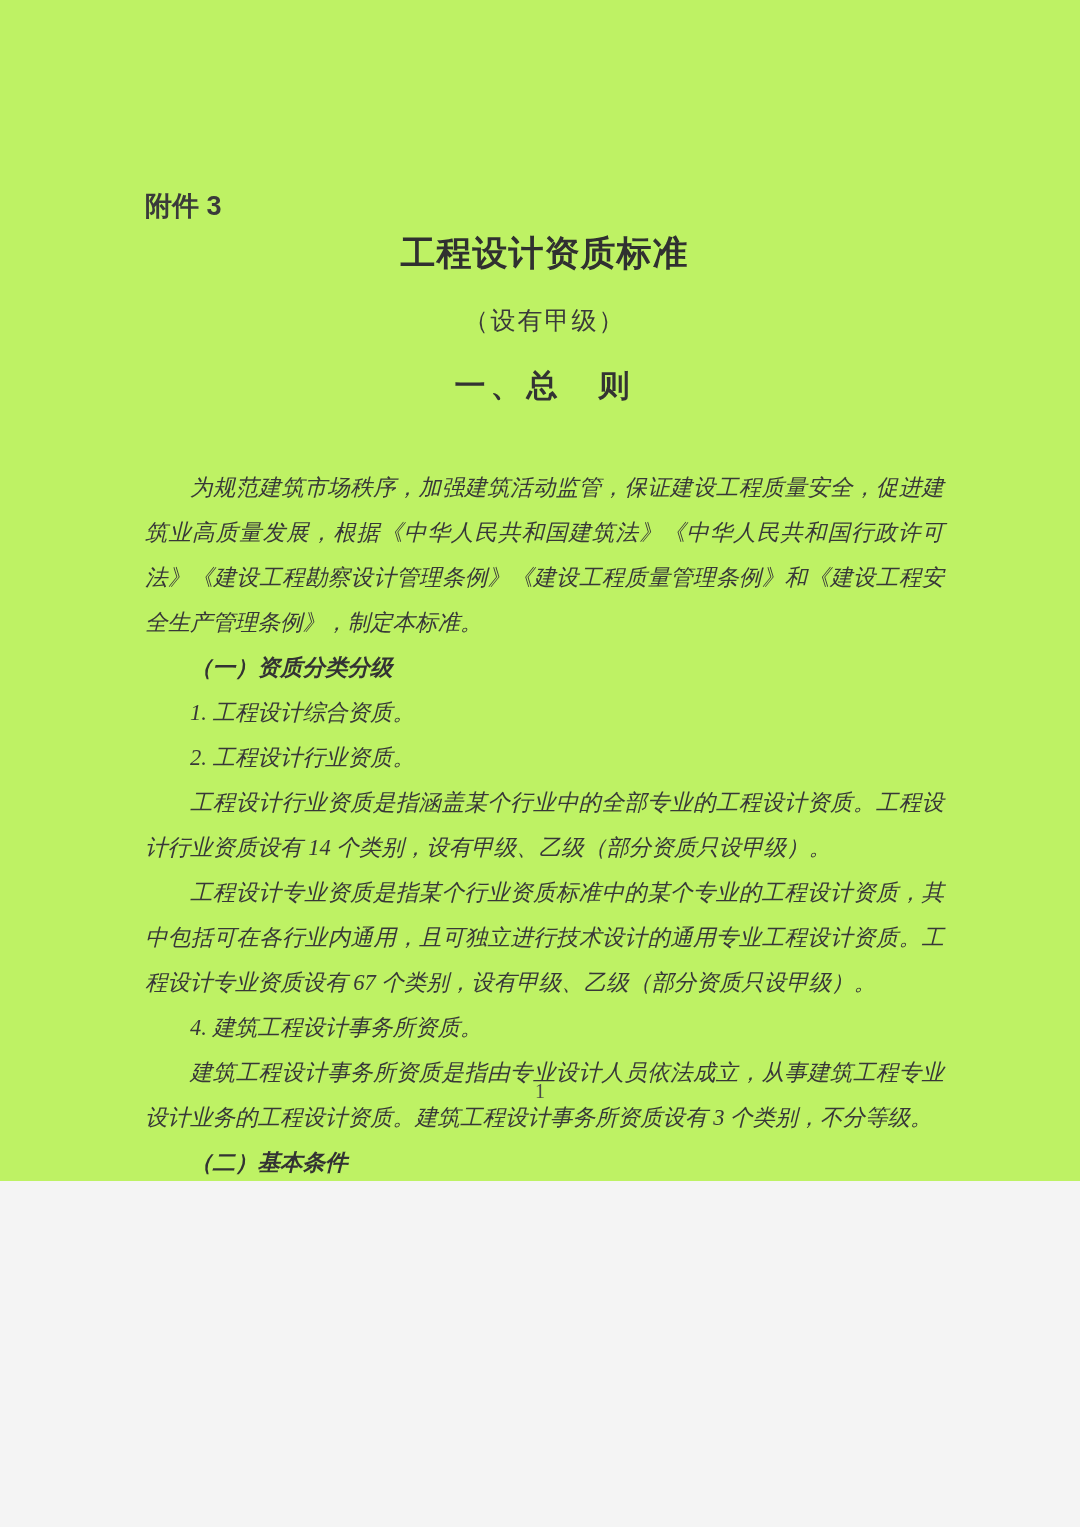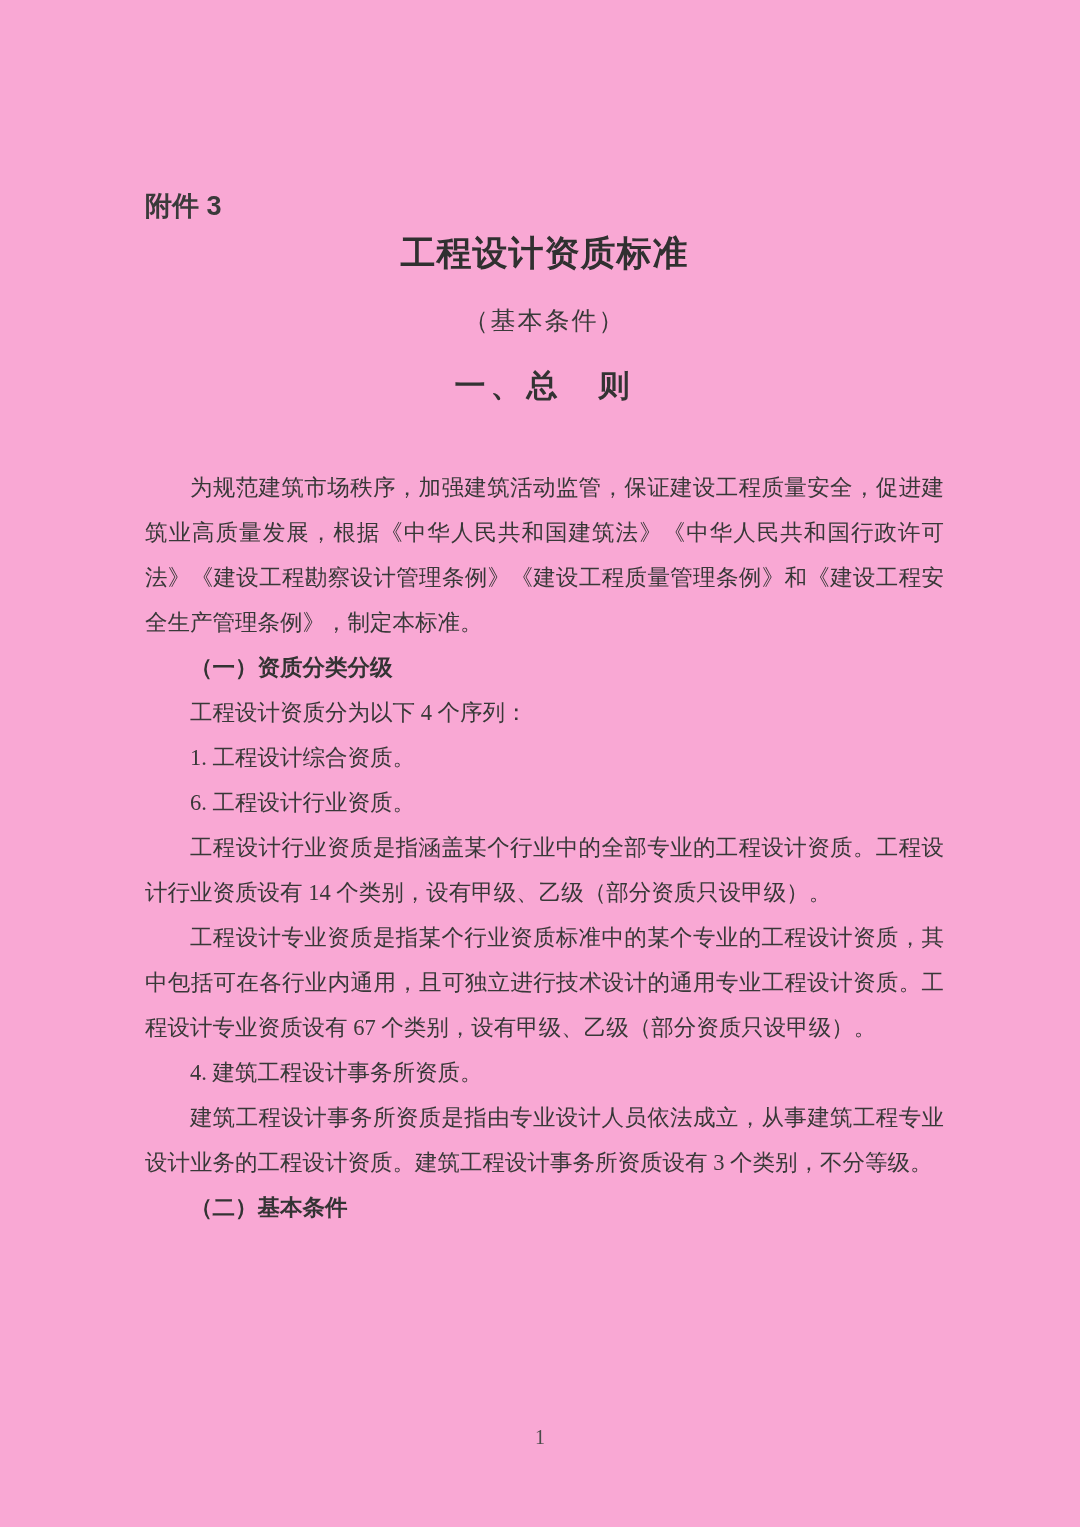--- a/index.html
+++ b/index.html
@@ -1,22 +1,22 @@
 <!DOCTYPE html>
 <html><head>
 <meta charset="utf-8">
 <style>
   * { margin: 0; padding: 0; box-sizing: border-box; }
   html, body { background: #f4f4f4; }
   .page {
     position: relative;
     width: 1080px;
-    height: 1527px;
+    height: 1181px;
     margin: 0 auto;
-    background: #f9a8d4;
+    background: #bef264;
     color: #333333;
     overflow: hidden;
     font-family: "Liberation Serif", "DejaVu Serif", serif;
   }
   .content {
     padding: 190px 136px 0 145px;
   }
   .attachment-label {
     font-family: "Liberation Sans", "DejaVu Sans", sans-serif;
     font-weight: bold;
@@ -51,20 +51,21 @@
   }
   .body-blocks {
     margin-top: 58px;
     font-size: 22.5px;
     line-height: 45px;
   }
   .body-blocks p {
     text-indent: 2em;
     text-align: justify;
     color: #383838;
+    font-style: italic;
   }
   .body-blocks p.subheading {
     font-family: "Liberation Sans", "DejaVu Sans", sans-serif;
     font-weight: bold;
     text-align: left;
     color: #333333;
   }
   .page-number {
     position: absolute;
     bottom: 78px;
@@ -75,28 +76,27 @@
     color: #4a4a4a;
   }
 </style>
 </head>
 <body>
 
 <div class="page">
   <div class="content">
     <div class="attachment-label">附件 3</div>
     <div class="doc-title">工程设计资质标准</div>
-    <div class="doc-subtitle">（基本条件）</div>
+    <div class="doc-subtitle">（设有甲级）</div>
     <div class="section-heading">一、总　则</div>
     <div class="body-blocks" id="body-blocks">
         <p>为规范建筑市场秩序，加强建筑活动监管，保证建设工程质量安全，促进建筑业高质量发展，根据《中华人民共和国建筑法》《中华人民共和国行政许可法》《建设工程勘察设计管理条例》《建设工程质量管理条例》和《建设工程安全生产管理条例》，制定本标准。</p>
         <p class="subheading">（一）资质分类分级</p>
-        <p>工程设计资质分为以下 4 个序列：</p>
         <p>1. 工程设计综合资质。</p>
-        <p>6. 工程设计行业资质。</p>
+        <p>2. 工程设计行业资质。</p>
         <p>工程设计行业资质是指涵盖某个行业中的全部专业的工程设计资质。工程设计行业资质设有 14 个类别，设有甲级、乙级（部分资质只设甲级）。</p>
         <p>工程设计专业资质是指某个行业资质标准中的某个专业的工程设计资质，其中包括可在各行业内通用，且可独立进行技术设计的通用专业工程设计资质。工程设计专业资质设有 67 个类别，设有甲级、乙级（部分资质只设甲级）。</p>
         <p>4. 建筑工程设计事务所资质。</p>
         <p>建筑工程设计事务所资质是指由专业设计人员依法成立，从事建筑工程专业设计业务的工程设计资质。建筑工程设计事务所资质设有 3 个类别，不分等级。</p>
         <p class="subheading">（二）基本条件</p>
       </div>
   </div>
   <div class="page-number">1</div>
 </div>
 

